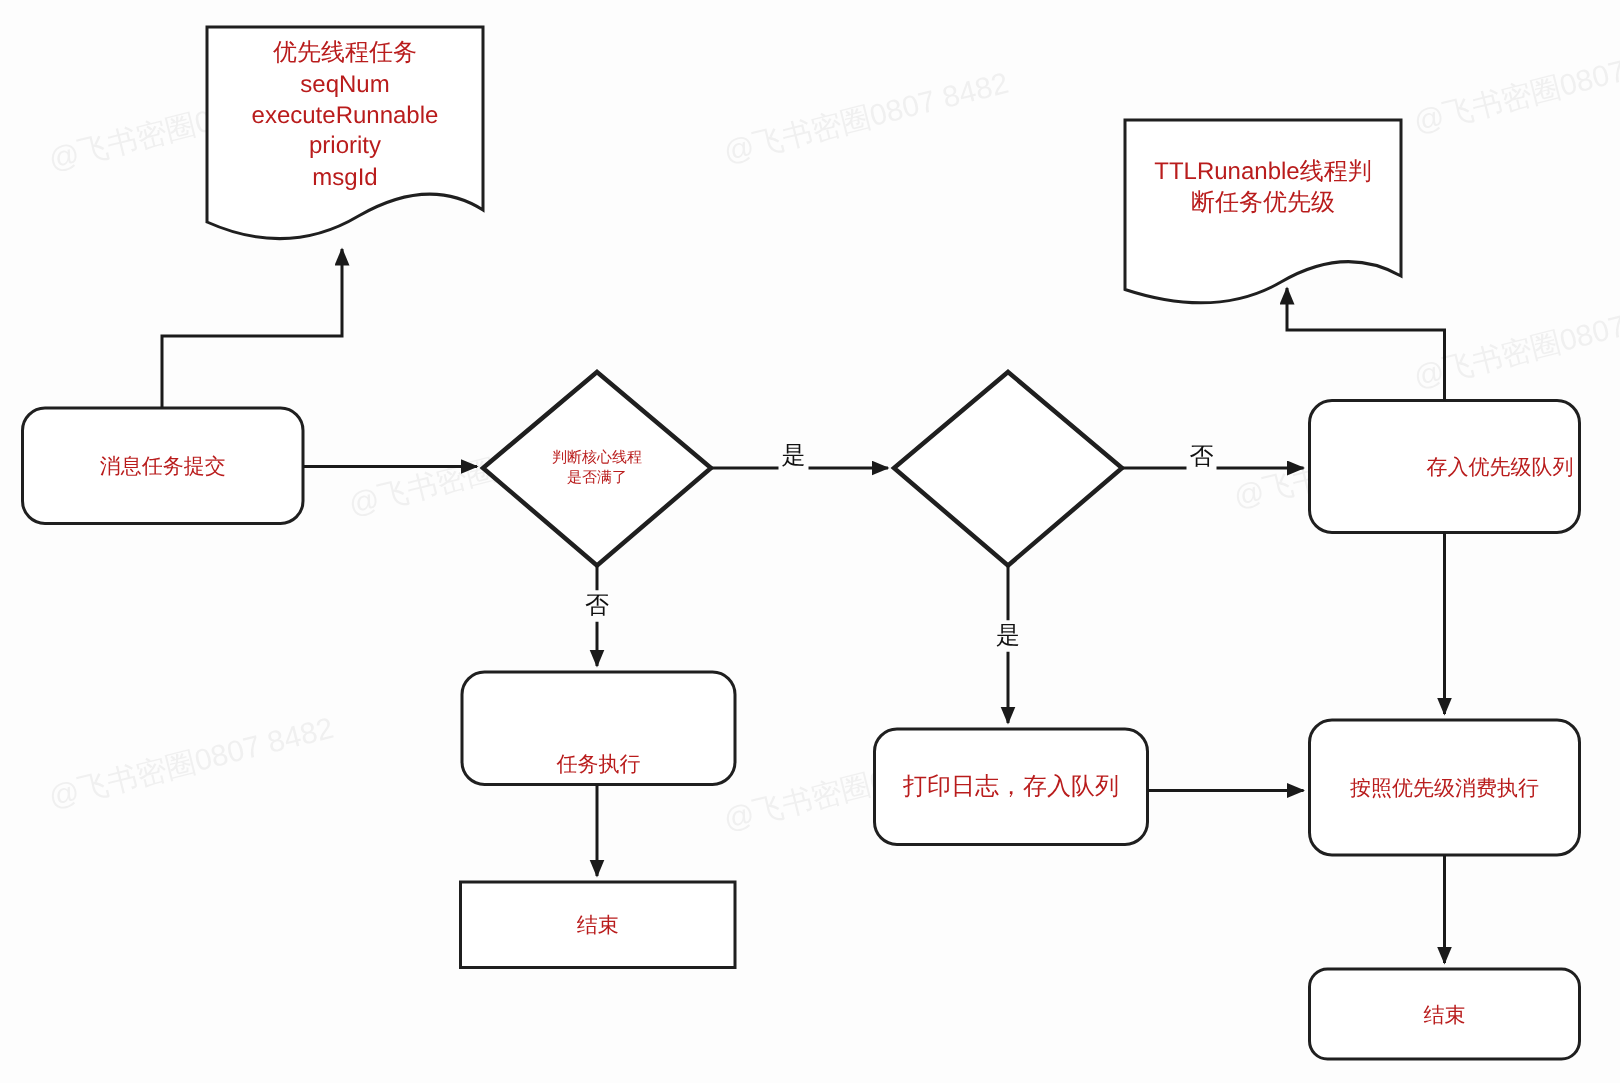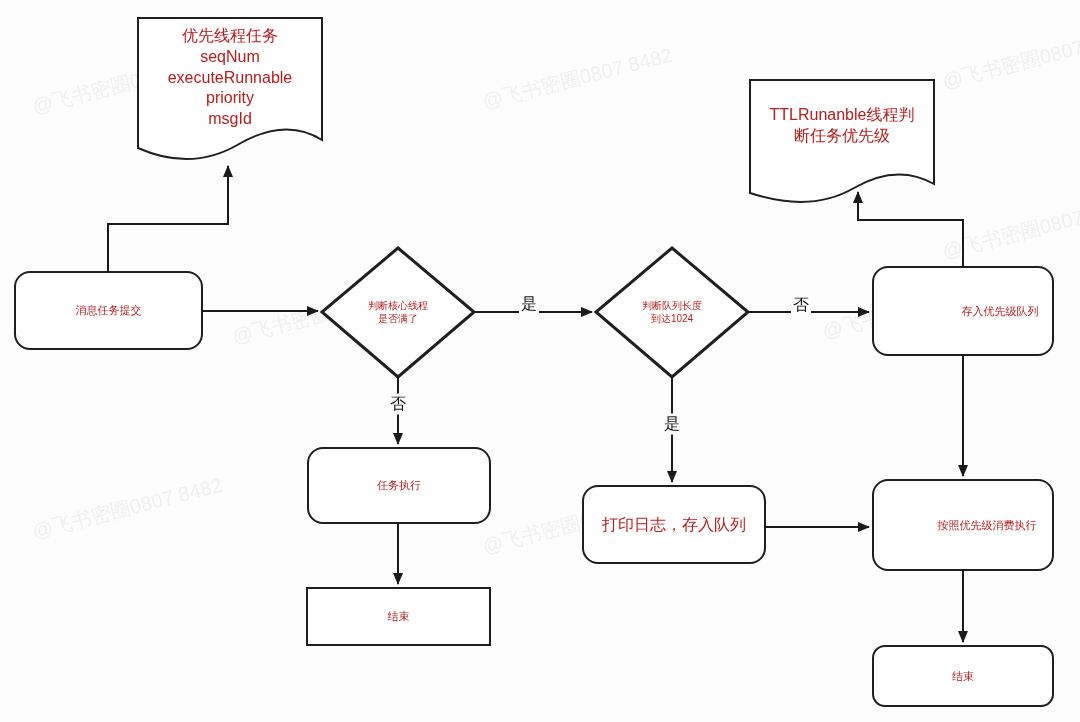--- a/index.html
+++ b/index.html
@@ -16,21 +16,21 @@
   .diagram-svg { position: absolute; left: 0; top: 0; }
   .label {
     position: absolute;
     display: flex;
     flex-direction: column;
     align-items: center;
     justify-content: center;
     color: #b91c1c;
     line-height: 1.32;
   }
-  .node-label { font-size: 11px; }
+  .node-label { font-size: 14px; }
   .diamond-label { font-size: 10px; }
   .doc-label { font-size: 16px; line-height: 1.3; }
   .edge-label {
     position: absolute;
     transform: translate(-50%, -50%);
     background: #fdfdfd;
     padding: 0 2px;
     font-size: 16px;
     color: #111111;
   }
@@ -121,34 +121,30 @@
     <div>断任务优先级</div>
   </div>
 
   <div class="label node-label" style="left:15px; top:272px; width:187px; height:77px;">消息任务提交</div>
 
   <div class="label diamond-label" style="left:333px; top:286px; width:130px; height:52px;">
     <div>判断核心线程</div>
     <div>是否满了</div>
   </div>
 
-  <div class="label diamond-label" style="left:607px; top:286px; width:130px; height:52px;">
-    <div>判断队列长度</div>
-    <div>到达1024</div>
-  </div>
 
   <div class="label node-label" style="left:873px; top:267px; width:180px; height:88px;margin-left:37px;">存入优先级队列</div>
 
-  <div class="label node-label" style="left:308px; top:448px; width:182px; height:75px;">任务执行</div>
+  <div class="label node-label" style="left:308px; top:472px; width:182px; height:75px;">任务执行</div>
 
   <div class="label node-label" style="left:307px; top:588px; width:183px; height:57px;">结束</div>
 
   <div class="label node-label" style="left:583px; top:486px; width:182px; height:77px; font-size:16px;">打印日志，存入队列</div>
 
-  <div class="label node-label" style="left:873px; top:480px; width:180px; height:90px;margin-left:24px;">按照优先级消费执行</div>
+  <div class="label node-label" style="left:873px; top:480px; width:180px; height:90px;">按照优先级消费执行</div>
 
   <div class="label node-label" style="left:873px; top:646px; width:180px; height:60px;">结束</div>
 
   <div class="edge-label" style="left:529px; top:304px;">是</div>
   <div class="edge-label" style="left:398px; top:404px;">否</div>
   <div class="edge-label" style="left:801px; top:305px;">否</div>
   <div class="edge-label" style="left:672px; top:424px;">是</div>
 
 
 </div>

